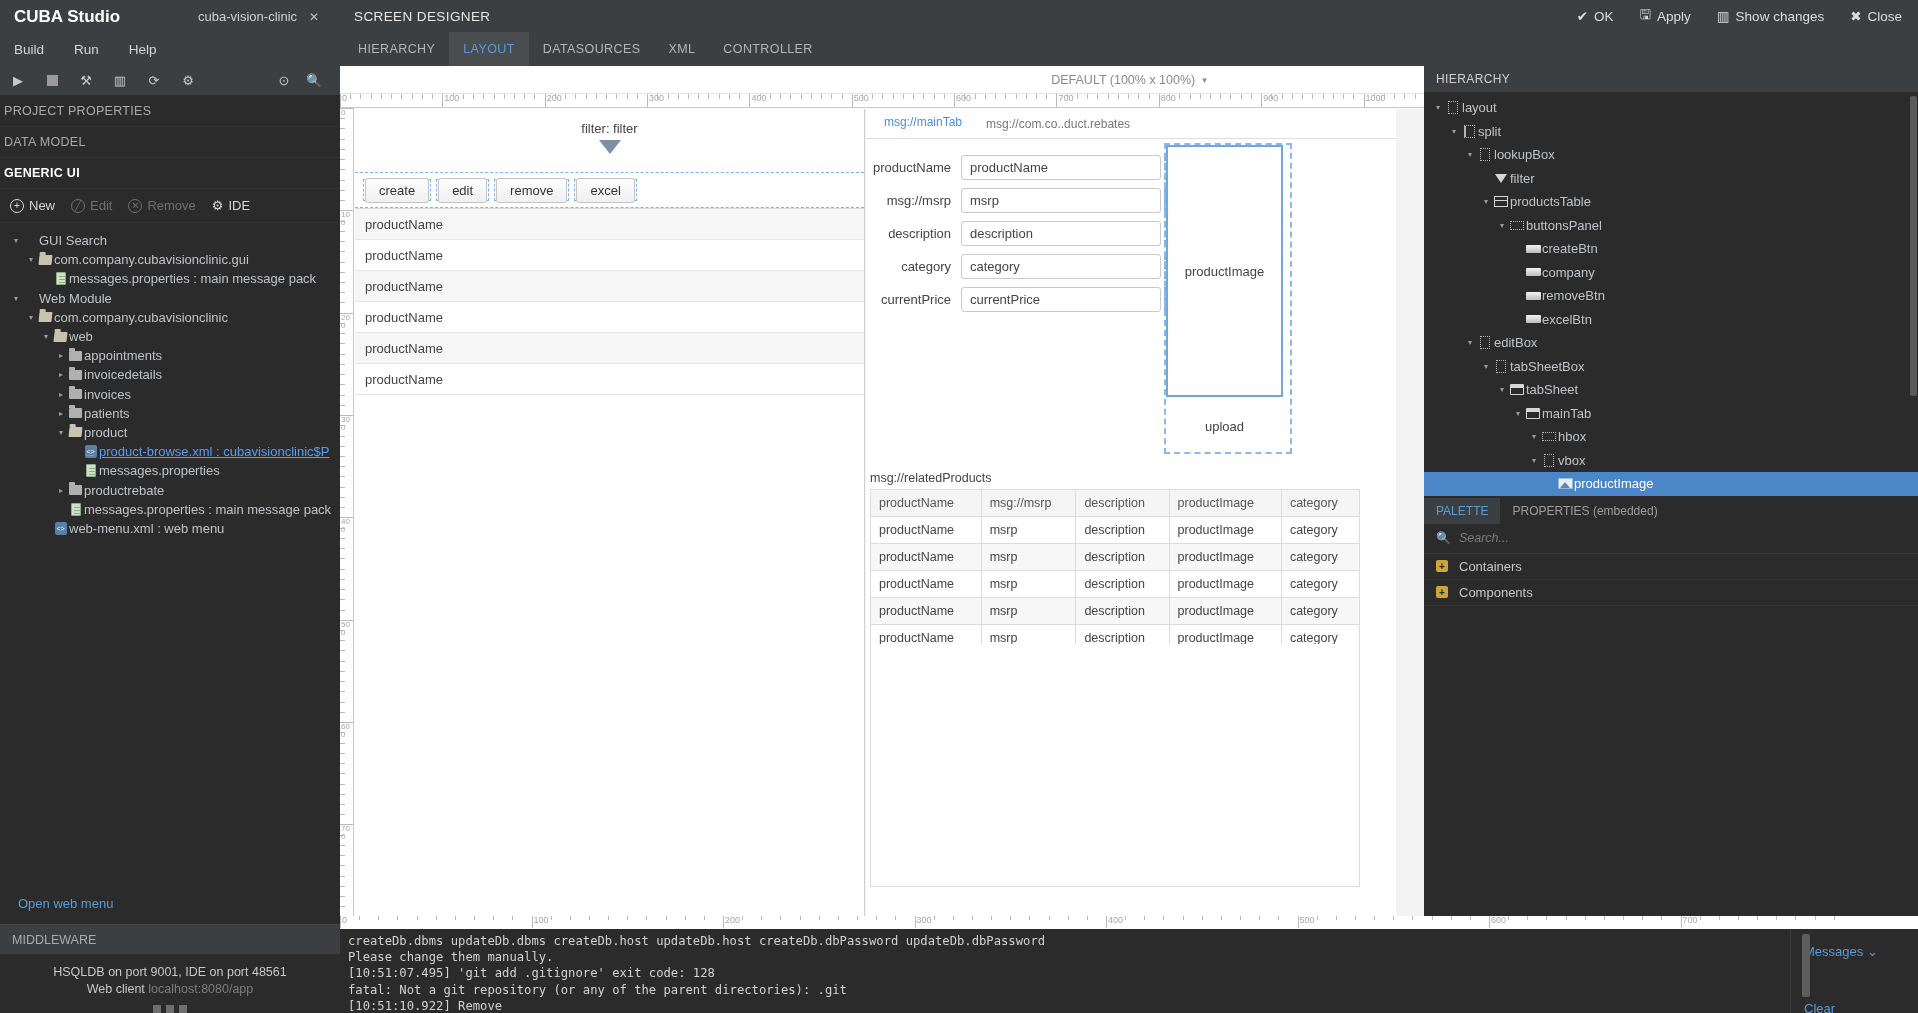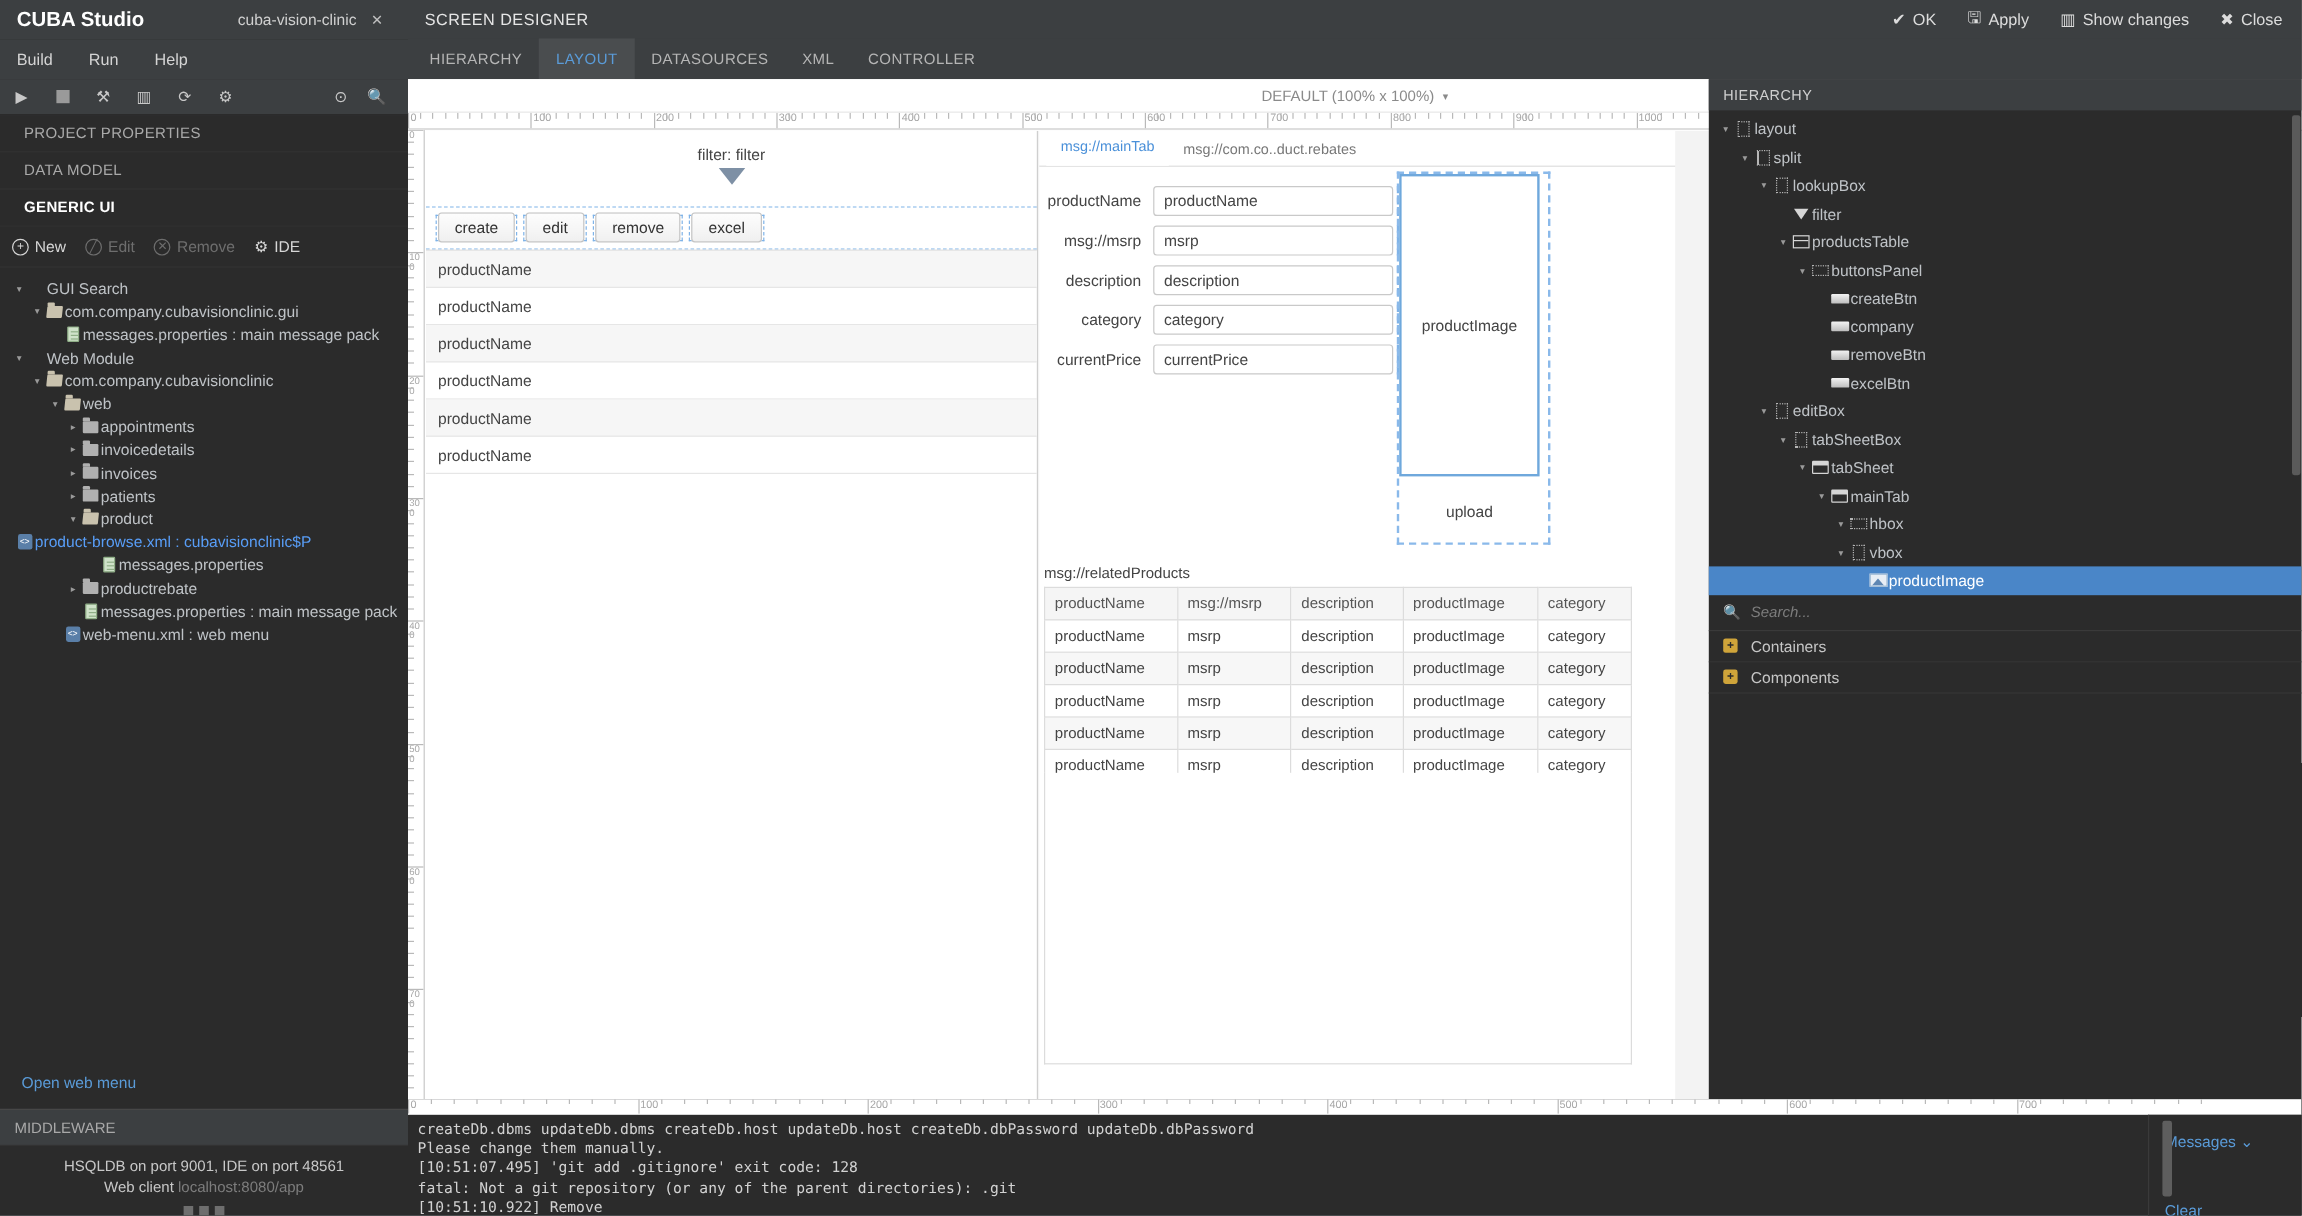--- a/index.html
+++ b/index.html
@@ -27,21 +27,21 @@
     background: #3c3f41; gap: 22px;
   }
   .ls-menu-item { font-size: 13.5px; color: #d4d4d4; padding: 2px 4px; }
   .ls-toolbar-row {
     height: 30px; display: flex; align-items: center; padding: 0 10px;
     background: #3c3f41; gap: 18px; border-bottom: 1px solid #2b2b2b;
     position: relative;
   }
   .tb-ico { width: 16px; height: 16px; display:flex; align-items:center; justify-content:center; color:#c8c8c8; font-size:13px;}
   .ls-section {
-    height: 31px; display: flex; align-items: center; padding: 0 20px;
+    height: 31px; display: flex; align-items: center; padding: 0 4px;
     font-size: 12.5px; color: #a9a9a9; letter-spacing: .3px;
     border-bottom: 1px solid #323232;
   }
   .ls-section.active { color: #ffffff; font-weight: bold; }
   .ls-actions {
     height: 34px; display: flex; align-items: center; padding: 0 10px; gap: 16px;
     border-bottom: 1px solid #323232; background: #2b2b2b;
   }
   .ls-act { display: flex; align-items: center; gap: 5px; font-size: 13px; color: #d6d6d6; }
   .ls-act.disabled { color: #6e6e6e; }
@@ -423,21 +423,21 @@
         </span>
         <span>patients</span>
       </div>
       <div class="tree-row" style="padding-left: 55px;">
         <span class="tw">▾</span>
         <span class="nodeico">
           <i class="folder open"></i>
         </span>
         <span>product</span>
       </div>
-      <div class="tree-row sel" style="">
+      <div class="tree-row sel" style="padding-left: 70px; text-decoration: underline;">
         <span class="tw empty"></span>
         <span class="nodeico">
           <i class="xmlico">&lt;&gt;</i>
         </span>
         <span>product-browse.xml : cubavisionclinic$P</span>
       </div>
       <div class="tree-row" style="padding-left: 70px;">
         <span class="tw empty"></span>
         <span class="nodeico">
           <i class="filedoc"></i>
@@ -997,20 +997,24 @@
       </div>
       <div class="hrow selected" style="padding-left: 120px;">
         <span class="tw empty"></span>
         <span class="hico">
           <i class="img-ico"></i>
         </span>
         <span>productImage</span>
       </div>
     </div>
 
+  <div class="rp-tabs">
+    <span class="rp-tab active">PALETTE</span>
+    <span class="rp-tab">PROPERTIES (embedded)</span>
+  </div>
 
   <div class="rp-search">
     <span class="sico">🔍</span>
     <span class="sph">Search...</span>
   </div>
 
   <div class="rp-acc-row">
     <span class="plus-box">+</span>
     <span>Containers</span>
   </div>

